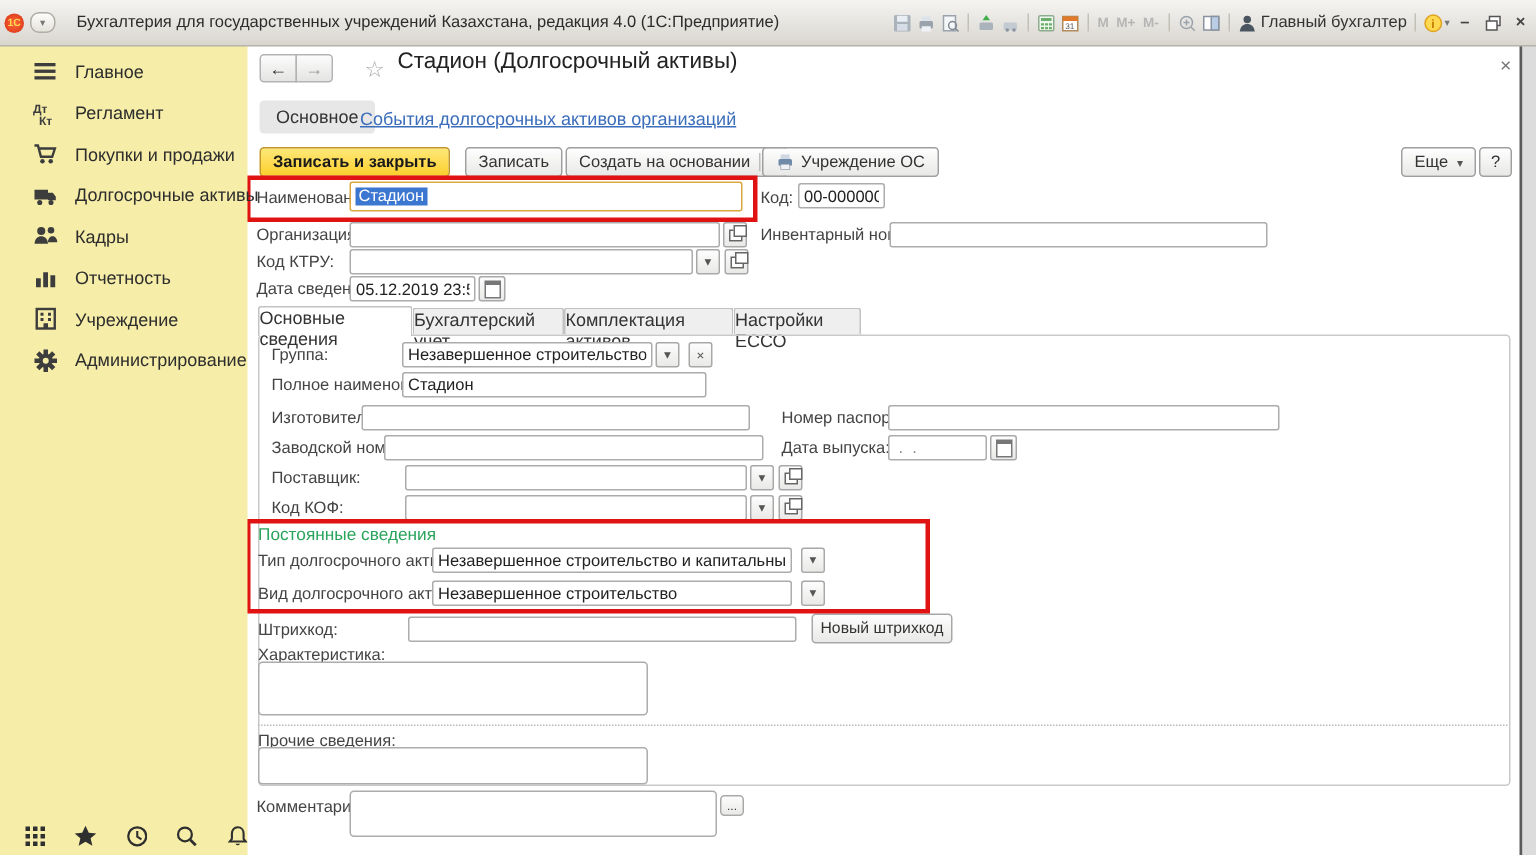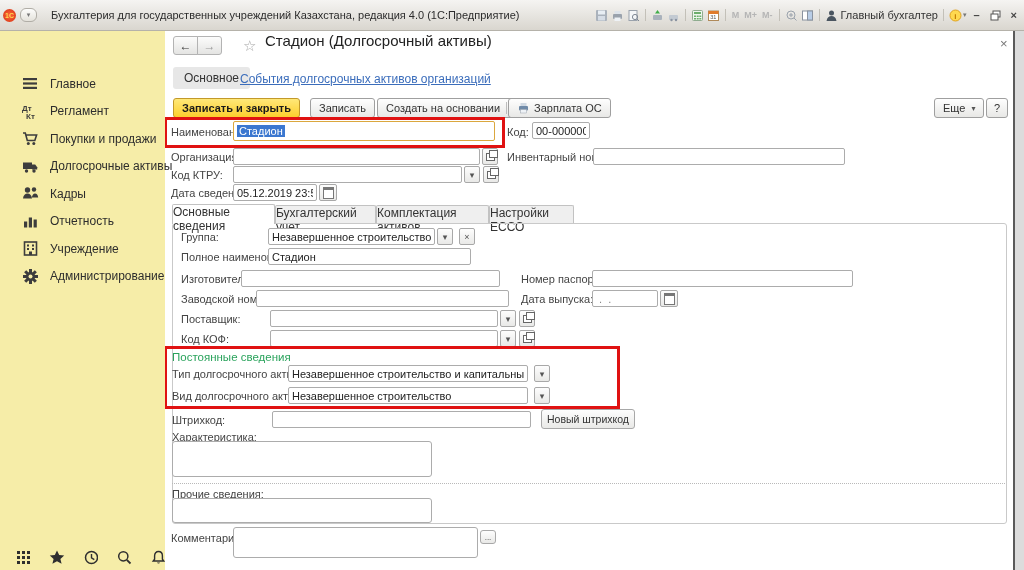--- a/index.html
+++ b/index.html
@@ -18,21 +18,21 @@
   .tb-right{margin-left:auto;display:flex;align-items:center;gap:3px;height:18px;}
   .tbsep{width:1px;height:12px;background:#c3c0b8;margin:0 2px;}
   .mi{display:block;cursor:pointer;}
   .mtext{font-size:9px;font-weight:bold;color:#b5b5b5;padding:0 1px;cursor:pointer;}
   .tb-user{display:flex;align-items:center;gap:3px;font-size:11px;color:#333;cursor:pointer;}
   .info-wrap{display:flex;align-items:center;gap:1px;cursor:pointer;}
   .caret{font-size:7px;color:#777;}
   .winbtn{font-size:11px;font-weight:bold;color:#444;padding:0 4px;cursor:pointer;line-height:18px;}
   
   .sidebar{position:absolute;left:0;top:18px;width:165px;height:552px;background:#f6eda8;z-index:10;}
-  .side-list{padding-top:16px;margin-top:36px;}
+  .side-list{padding-top:16px;}
   .side-item{display:flex;align-items:center;height:27.5px;padding-left:22px;gap:11px;
     font-size:12px;color:#2d2d2d;cursor:pointer;white-space:nowrap;}
   .sic{flex:0 0 auto;}
   .side-bottom{position:absolute;left:0;bottom:0;width:165px;height:26px;
     display:flex;align-items:center;gap:19px;padding-left:16px;box-sizing:border-box;}
   .side-bottom svg{cursor:pointer;}
   
   .edge-line{position:absolute;left:1013px;top:18px;width:2px;height:552px;background:#5a5a5a;}
   .edge-strip{position:absolute;left:1015px;top:18px;width:9px;height:552px;background:#dcdcdc;}
   .form-close{position:absolute;left:1000px;top:36px;font-size:13px;color:#777;cursor:pointer;}
@@ -300,21 +300,21 @@
     <div class="cmd" style="left:377px;">
         <span>Создать на основании</span>
         <span class="dd-part">▾</span>
       </div>
     <div class="cmd" style="left:508px;">
       <svg width="13" height="12" style="margin-right:4px;">
           <rect x="3.5" y="1" width="6" height="3" fill="#cfd8e2"></rect>
           <rect x="2" y="4" width="9" height="4.5" rx="1" fill="#6f8aa8"></rect>
           <rect x="3.5" y="7.5" width="6" height="3.5" fill="#eef2f6" stroke="#9aa2ac" stroke-width="0.5"></rect>
         </svg>
-      <span>Зарплата ОС</span>
+      <span>Учреждение ОС</span>
       </div>
     <div class="cmd" style="left:934px;">
         <span>Еще</span>
         <span class="dd-part" style="border-left:none;padding-left:3px;margin-left:3px;">▾</span>
       </div>
     <div class="cmd" style="left:986px;width:22px;padding:0;justify-content:center;">
         <span>?</span>
       </div>
 
     <span class="lbl" style="left:171px;top:126px;">Наименование:</span>

